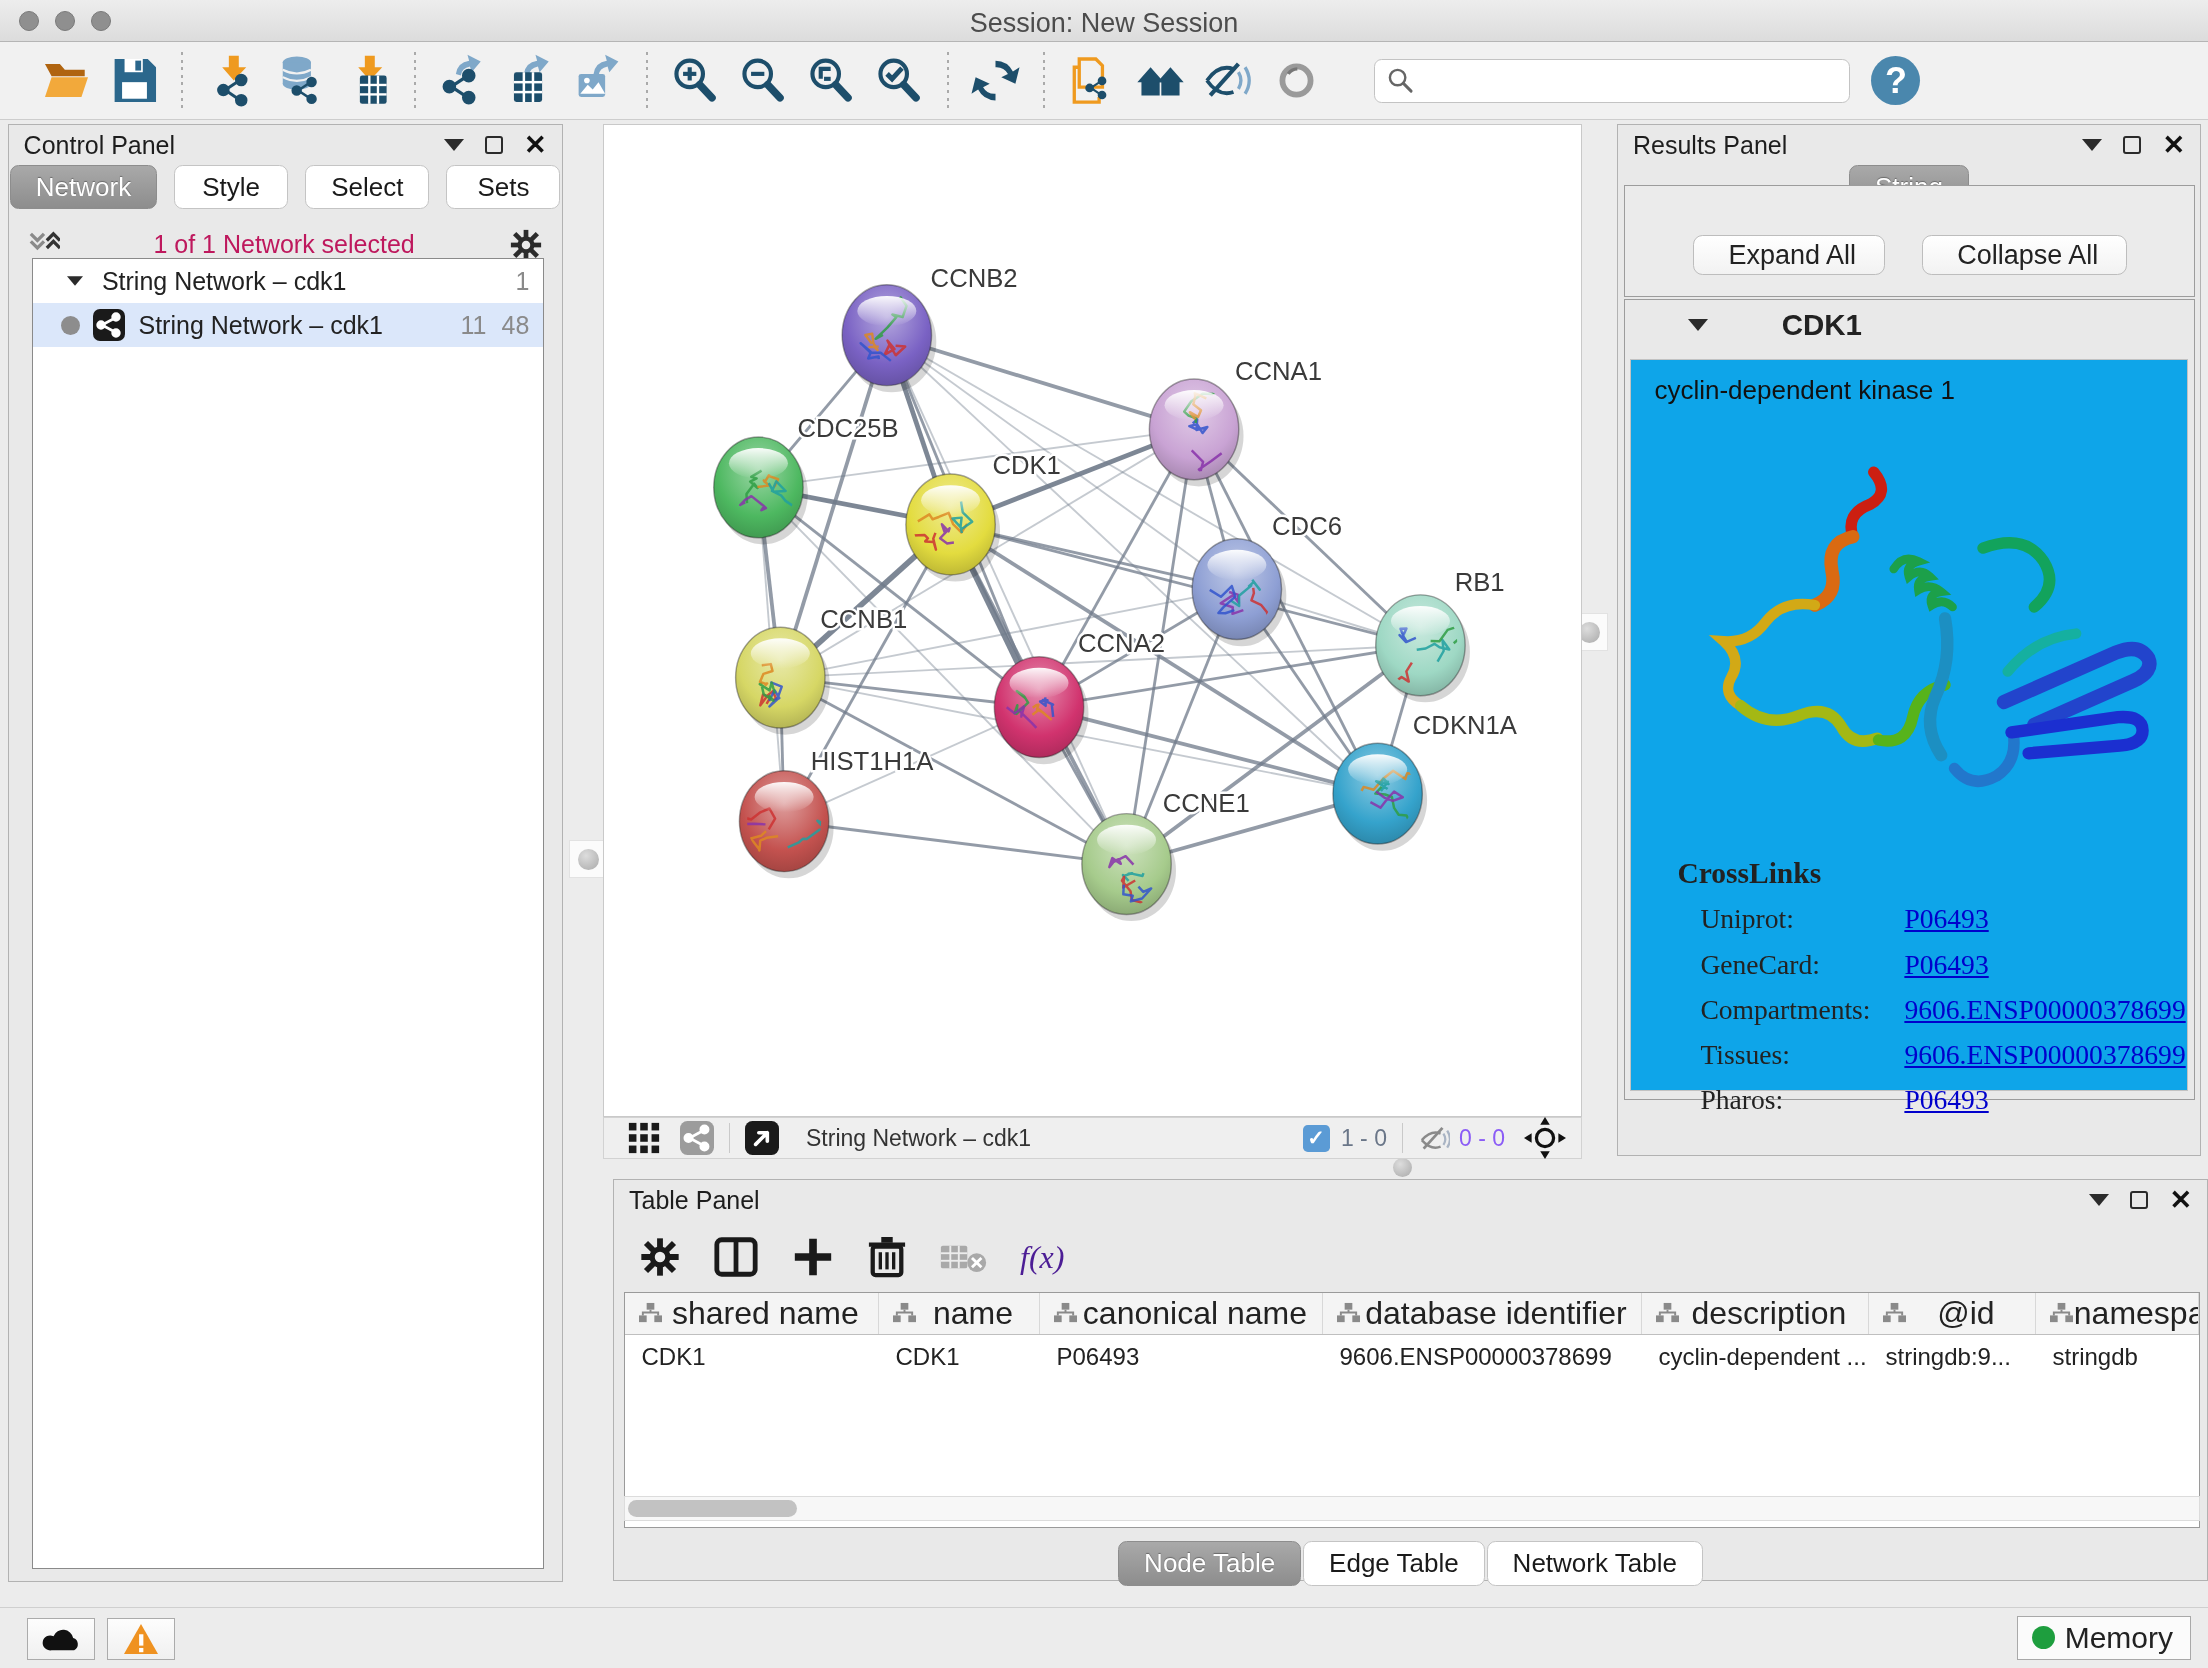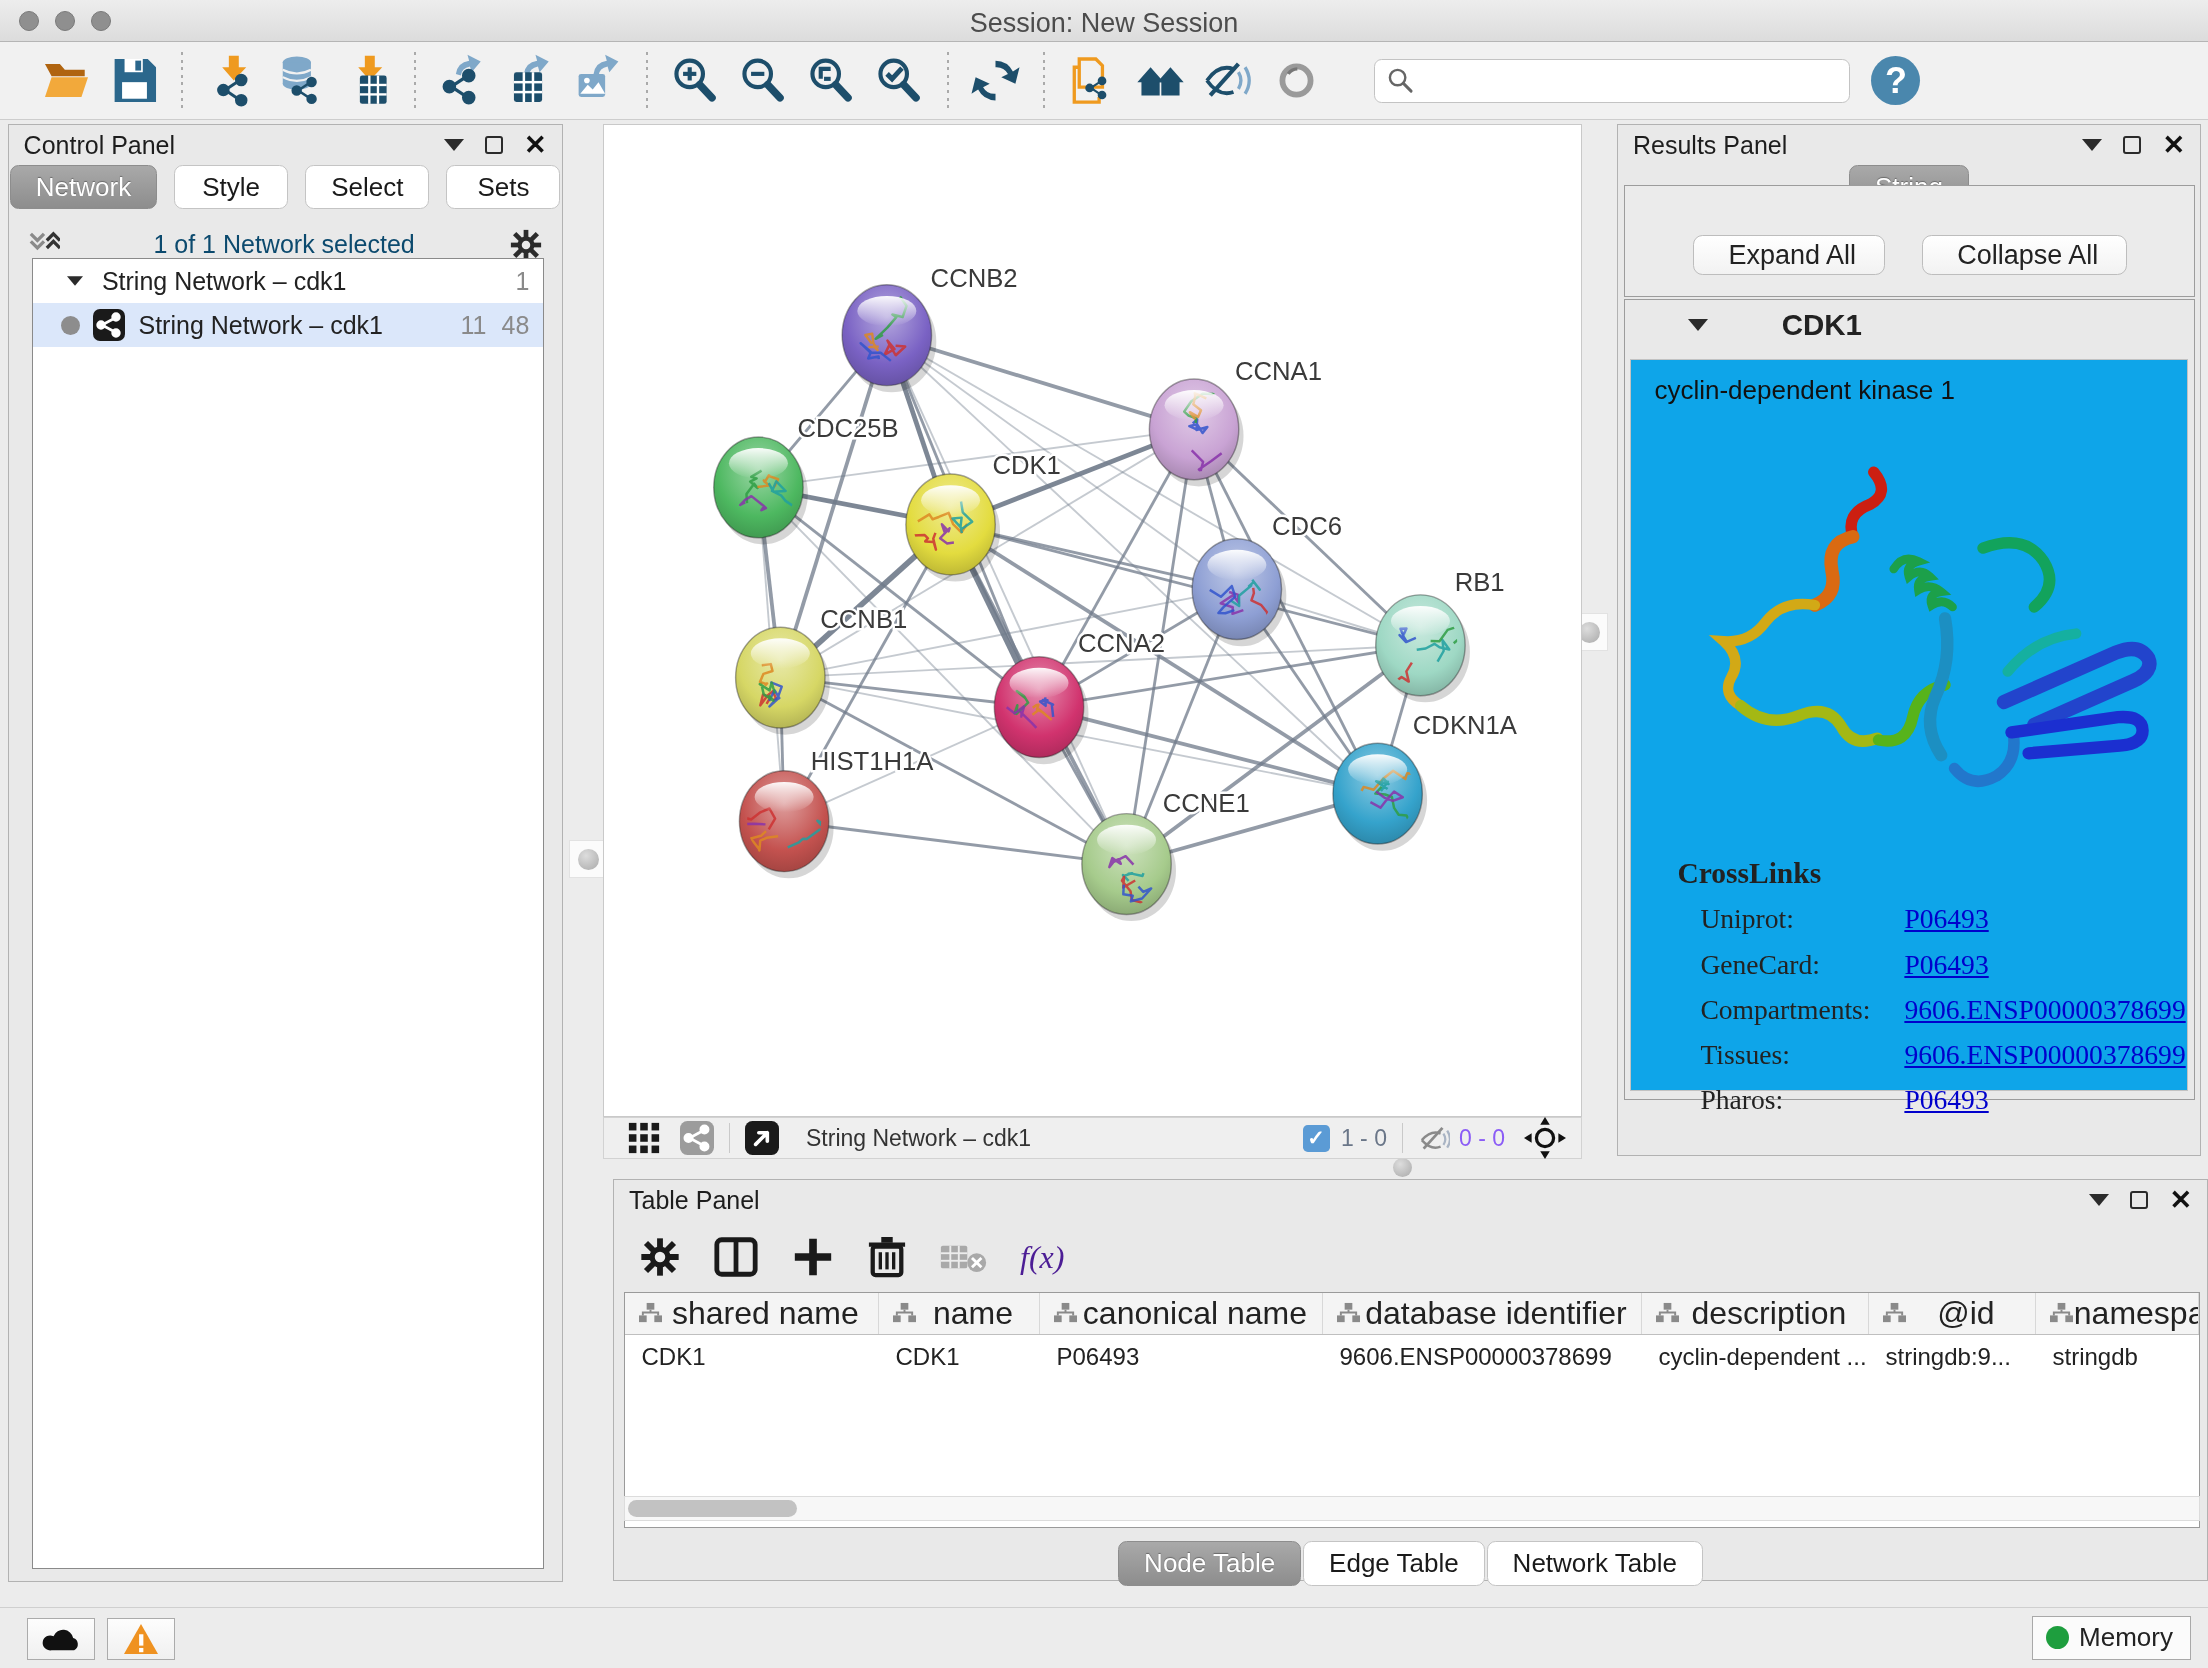--- a/index.html
+++ b/index.html
@@ -37,21 +37,21 @@
 
   .tabs-row { display:flex; justify-content:center; gap:17px; }
   .tab { min-width:114px; padding:5.7px 25px; font-size:26px; text-align:center; background:#fff;
     border:1px solid #c4c4c4; border-radius:8.6px; color:#1a1a1a; }
   .tab.selected { background:linear-gradient(#a9a9a9,#8d8d8d); color:#fff; border-color:#8d8d8d;
     text-shadow:0 -1px 1px rgba(0,0,0,.35); }
 
   
   #control-panel { left:7.6px; top:124px; width:555px; height:1458px; }
   .sel-row { display:flex; align-items:center; padding:0 19px; height:44px; margin-top:13.3px; }
-  .sel-text { flex:1; text-align:center; font-size:25px; color:#0c4a6e; }
+  .sel-text { flex:1; text-align:center; font-size:25px; color:#be185d; }
   .tree-box { position:absolute; left:23px; top:133px; width:512px; height:1311px; background:#fff; border:1.9px solid #8a8a8a; }
   .tree-row { display:flex; align-items:center; height:44px; font-size:25px; padding:0 13.3px; }
   .tree-row.selected { background:#dbe7fa; }
   .tree-count { color:#8a8a8a; margin-left:15px; }
 
   
   #network-canvas { left:603px; top:124px; width:979px; height:993px; background:#fff; border:1px solid #c9c9c9;padding-left:24px; }
   #network-toolbar { left:603px; top:1117px; width:979px; height:42px; background:#efefef; border:1px solid #d2d2d2;
     display:flex; align-items:center; font-size:23px; color:#555; }
   .nt-sep { width:1px; height:30px; background:#c9c9c9; margin:0 15px; }
@@ -89,21 +89,21 @@
   .td { font-size:24px; padding:7.6px 0 0 17px; white-space:nowrap; overflow:hidden; }
   .hscroll { position:absolute; left:9.5px; bottom:59px; width:1576px; height:25px; background:#f7f7f7; border:1px solid #dcdcdc; }
   .hthumb { position:absolute; left:3.8px; top:2.9px; width:169px; height:17px; border-radius:8.6px; background:#c2c2c2; }
   .tp-tabs { position:absolute; left:0; bottom:-5.7px; width:100%; display:flex; justify-content:center; gap:1.9px; }
 
   
   .statusbar { left:0; top:1607px; width:2208px; height:61px; background:#ececec; border-top:1px solid #cfcfcf; }
   .sb-btn { position:absolute; top:9.5px; width:68px; height:42px; background:linear-gradient(#fdfdfd,#f0f0f0);
     border:1.9px solid #ababab; display:flex; align-items:center; justify-content:center; }
   #memory-btn { position:absolute; right:17px; top:7.6px; height:44px; padding:0 17px 0 13.3px; background:#fbfbfb;
-    border:1.9px solid #a9a9a9; display:flex; align-items:center; gap:10px; font-size:26px; }
+    border:1.9px solid #a9a9a9; display:flex; align-items:center; gap:10px; font-size:30px; }
   .mem-dot { width:23px; height:23px; border-radius:50%; background:#1e9e3e; }
 
   .net-label-font { font-size:23px; color:#444; }
 </style>
 </head>
 <body>
 
 <div class="abs titlebar">
   <div class="abs traffic" style="left:19px"></div>
   <div class="abs traffic" style="left:55px"></div>

